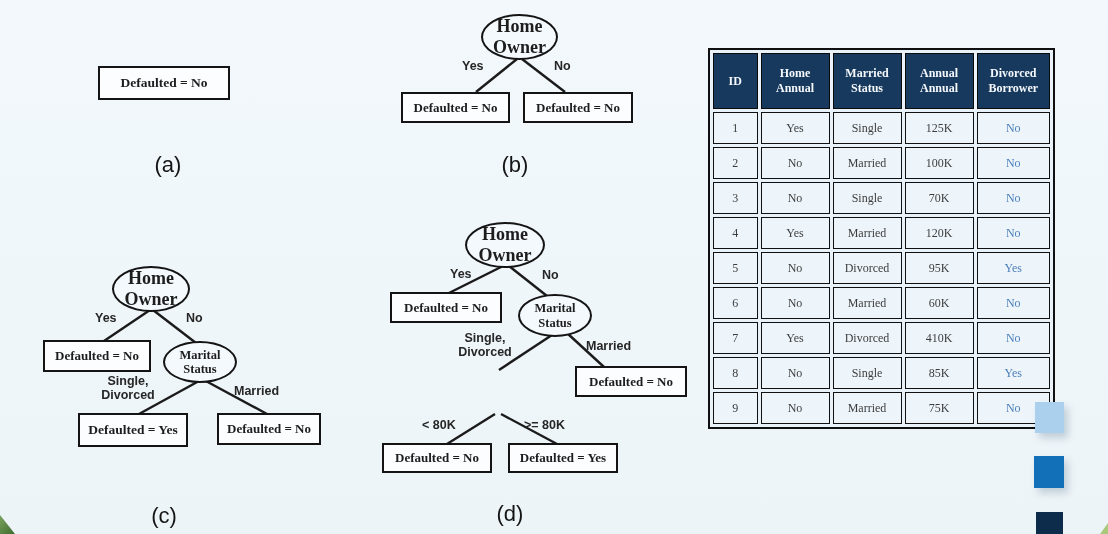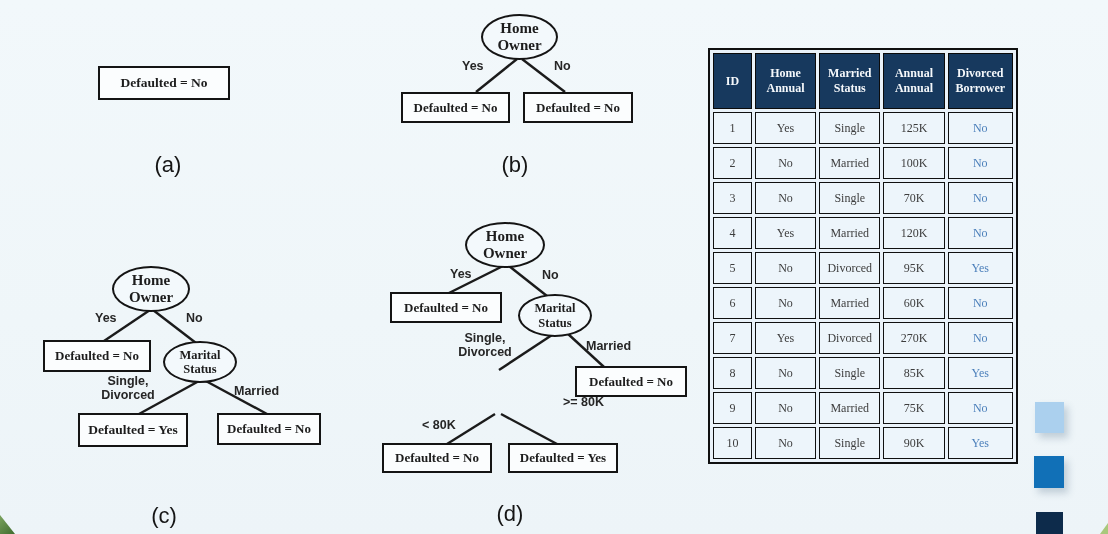--- a/index.html
+++ b/index.html
@@ -14,34 +14,34 @@
   svg.edges line { stroke:#1b1b1b; stroke-width:2.4; }
 
   .leaf-box {
     position:absolute; background:#fbfdfe; border:2px solid #141414;
     display:flex; align-items:center; justify-content:center;
     font-weight:bold; font-size:13.5px; color:#1d1d1d; white-space:nowrap;
   }
   .oval {
     position:absolute; background:#f3f9fc; border:2.5px solid #141414; border-radius:50%;
     display:flex; flex-direction:column; align-items:center; justify-content:center;
-    font-weight:bold; font-size:15px; line-height:1.15; color:#1d1d1d; text-align:center;
+    font-weight:bold; font-size:18px; line-height:1.15; color:#1d1d1d; text-align:center;
   }
   .branch-label {
     position:absolute; font-family:"Liberation Sans", sans-serif;
     font-weight:bold; font-size:12.5px; color:#262626; white-space:nowrap; text-align:center;
     line-height:1.1;
   }
   .caption {
     position:absolute; font-family:"Liberation Sans", sans-serif;
     font-size:22px; color:#151515; text-align:center; width:60px;
   }
 
   table.data {
-    position:absolute; left:708px; top:48px; width:310px;
+    position:absolute; left:708px; top:48px; width:347px;
     border-collapse:separate; border-spacing:3px;
     border:2px solid #101010; background:#eaf2f9;
   }
   table.data th {
     background:#17395e; color:#f5f8fb; border:1.5px solid #0b0b0b;
     font-weight:bold; font-size:12px; line-height:1.25; height:56px;
     text-align:center; vertical-align:middle; padding:2px 1px;
   }
   table.data td {
     background:#edf5fb; border:1.5px solid #101010;
@@ -132,21 +132,21 @@
     <span>Marital</span>
     <span>Status</span>
   </div>
   <div class="branch-label" style="left:452px; top:332px; width:66px;">
     <div>Single,</div>
     <div>Divorced</div>
   </div>
   <div class="branch-label" style="left:586px; top:340px;">Married</div>
   <div class="leaf-box" style="left:575px; top:366px; width:112px; height:31px; font-size:13px;">Defaulted = No</div>
   <div class="branch-label" style="left:422px; top:419px;">&lt; 80K</div>
-  <div class="branch-label" style="left:524px; top:396px;margin-left:39px;">&gt;= 80K</div>
+  <div class="branch-label" style="left:524px; top:419px;">&gt;= 80K</div>
   <div class="leaf-box" style="left:382px; top:443px; width:110px; height:30px; font-size:13px;">Defaulted = No</div>
   <div class="leaf-box" style="left:508px; top:443px; width:110px; height:30px; font-size:13px;">Defaulted = Yes</div>
   <div class="caption" style="left:480px; top:501px;">(d)</div>
 
   <table class="data">
     <colgroup>
       <col class="c-id">
         <col class="c-ho">
         <col class="c-ms">
         <col class="c-ai">
@@ -201,44 +201,37 @@
       <td>6</td>
       <td>No</td>
       <td>Married</td>
       <td>60K</td>
       <td class="defaulted">No</td>
     </tr>
         <tr>
       <td>7</td>
       <td>Yes</td>
       <td>Divorced</td>
-      <td>270K</td>
+      <td>410K</td>
       <td class="defaulted">No</td>
     </tr>
         <tr>
       <td>8</td>
       <td>No</td>
       <td>Single</td>
       <td>85K</td>
       <td class="defaulted">Yes</td>
     </tr>
         <tr>
       <td>9</td>
       <td>No</td>
       <td>Married</td>
       <td>75K</td>
       <td class="defaulted">No</td>
     </tr>
-        <tr>
-      <td>10</td>
-      <td>No</td>
-      <td>Single</td>
-      <td>90K</td>
-      <td class="defaulted">Yes</td>
-    </tr>
       </tbody>
   </table>
 
   <div class="swatch sw-light"></div>
   <div class="swatch sw-mid"></div>
   <div class="swatch sw-dark"></div>
 
   <div class="corner-green-bl"></div>
   <div class="corner-green-br"></div>
 

